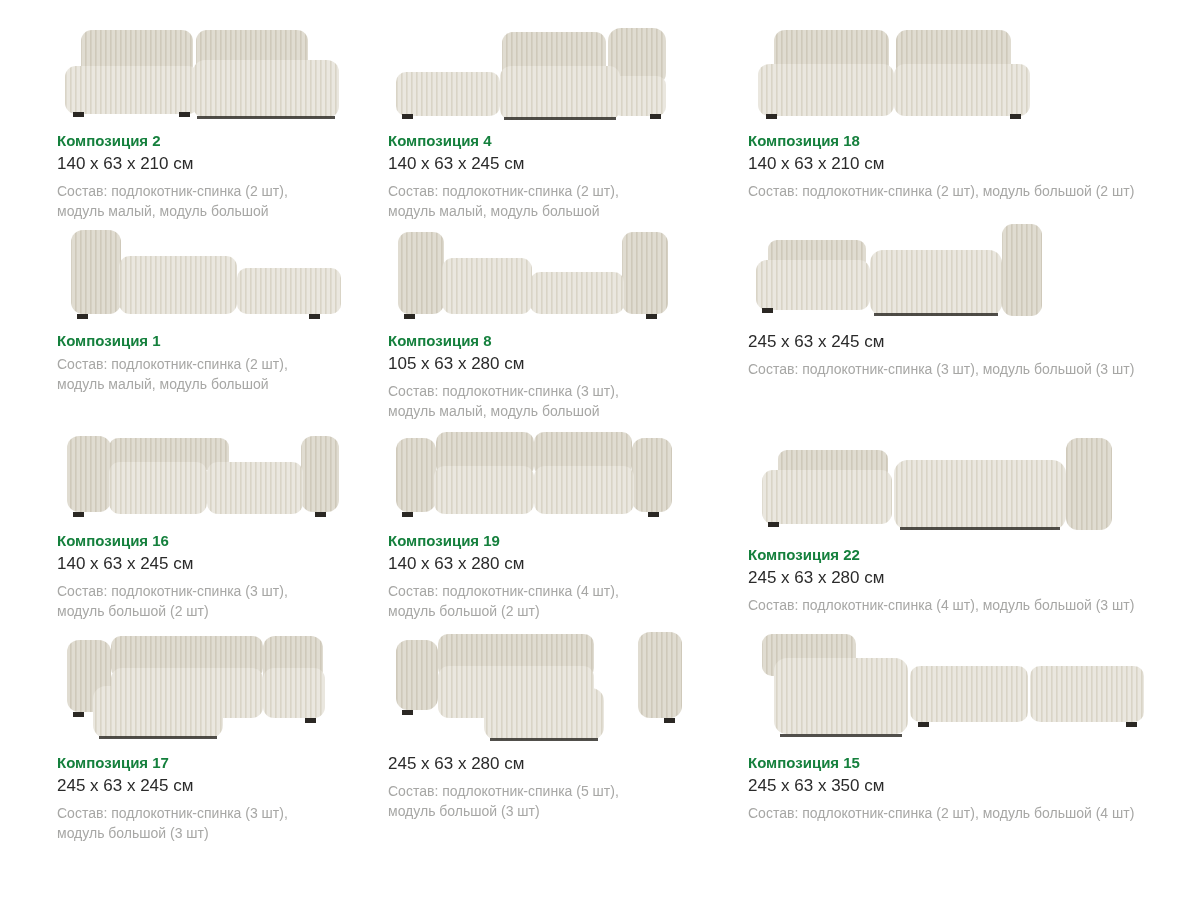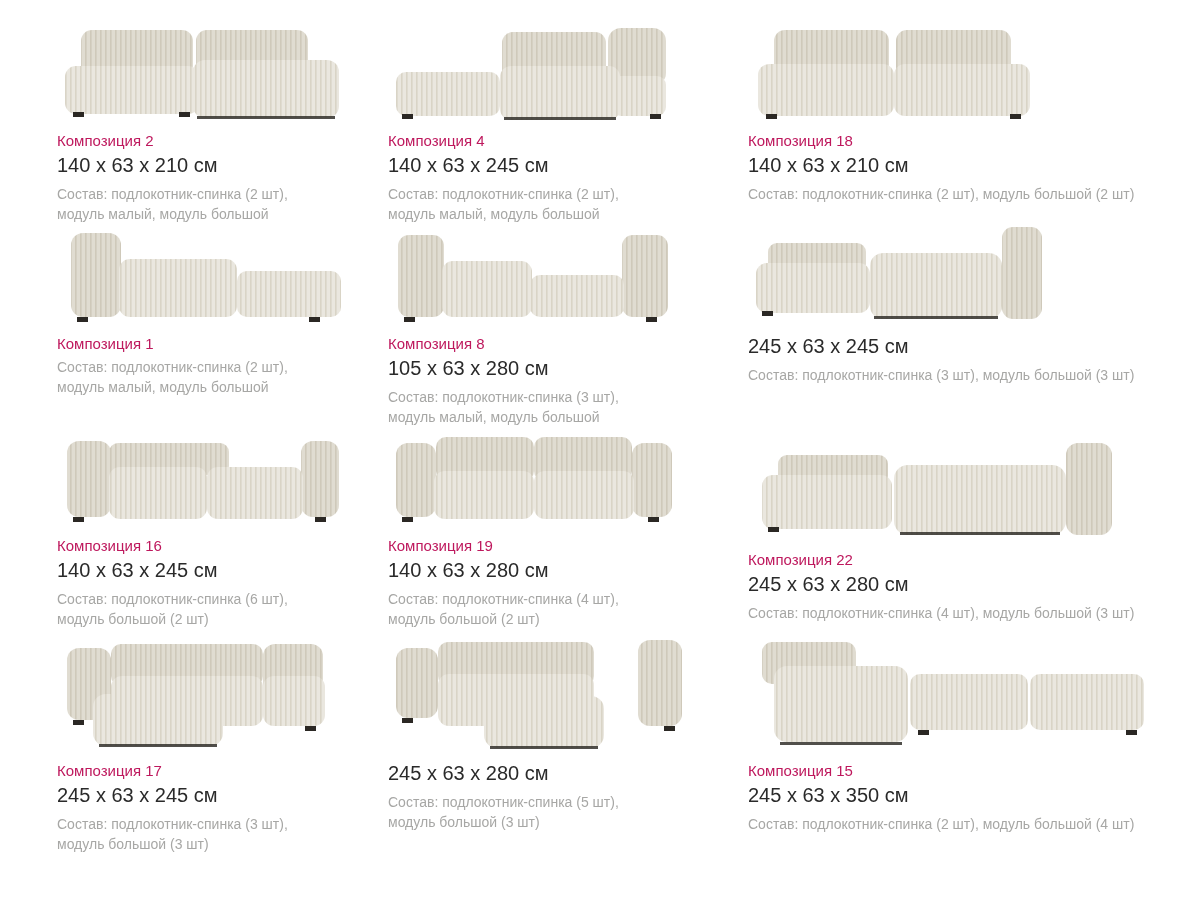--- a/index.html
+++ b/index.html
@@ -6,22 +6,22 @@
   body{width:1200px;height:900px;font-family:"Liberation Sans",sans-serif;color:#1c1c1c;overflow:hidden;}
   .page{padding:22px 40px 0 57px;}
   .page-title{font-size:20px;font-weight:700;letter-spacing:.2px;color:#1b1b1b;margin:0 0 20px 0;}
   .grid{display:grid;grid-template-columns:331px 360px 452px;}
   .cell{min-height:200px;box-sizing:border-box;padding-right:28px;}
   .cell.tall{min-height:220px;}
   .img-wrap{height:98px;display:flex;align-items:flex-end;margin-bottom:12px;}
   .img-wrap.h112{height:112px;}
   .img-wrap.h118{height:120px;}
   svg.sofa{display:block;}
-  .c-name{font-size:15px;font-weight:400;color:#be185d;margin-bottom:5px;}
-  .c-dims{font-size:20px;font-weight:500;color:#2a2a2a;margin-bottom:7px;}
+  .c-name{font-size:15px;font-weight:700;color:#15803d;margin-bottom:5px;}
+  .c-dims{font-size:17px;font-weight:500;color:#2a2a2a;margin-bottom:7px;}
   .c-desc{font-size:14px;font-weight:400;color:#a7a7a5;line-height:1.45;}
   .narrow .c-desc{max-width:250px;}
   .wide .c-desc{max-width:430px;}
 </style>
 </head>
 <body>
 
 <svg width="0" height="0" style="position:absolute" aria-hidden="true">
   <defs>
     <pattern id="cord" width="5" height="8" patternUnits="userSpaceOnUse">
@@ -142,21 +142,21 @@
           <rect x="10" y="12" width="44" height="76" rx="12" fill="url(#cordD)"></rect>
           <rect x="244" y="12" width="38" height="76" rx="12" fill="url(#cordD)"></rect>
           <rect x="52" y="38" width="98" height="52" rx="11" fill="url(#cord)"></rect>
           <rect x="150" y="38" width="96" height="52" rx="11" fill="url(#cord)"></rect>
           <rect x="16" y="88" width="11" height="5" fill="#2b2824"></rect>
             <rect x="258" y="88" width="11" height="5" fill="#2b2824"></rect>
         </svg>
       </div>
       <div class="c-name">Композиция 16</div>
       <div class="c-dims">140 х 63 х 245 см</div>
-      <div class="c-desc">Состав: подлокотник-спинка (6 шт), модуль большой (2 шт)</div>
+      <div class="c-desc">Состав: подлокотник-спинка (3 шт), модуль большой (2 шт)</div>
     </div>
 
     <div class="cell narrow">
       <div class="img-wrap">
         <svg class="sofa" width="285" height="96" viewBox="0 0 285 96">
           <rect x="48" y="8" width="98" height="44" rx="10" fill="url(#cordD)"></rect>
           <rect x="146" y="8" width="98" height="44" rx="10" fill="url(#cordD)"></rect>
           <rect x="8" y="14" width="40" height="74" rx="12" fill="url(#cordD)"></rect>
           <rect x="244" y="14" width="40" height="74" rx="12" fill="url(#cordD)"></rect>
           <rect x="46" y="42" width="100" height="48" rx="11" fill="url(#cord)"></rect>

